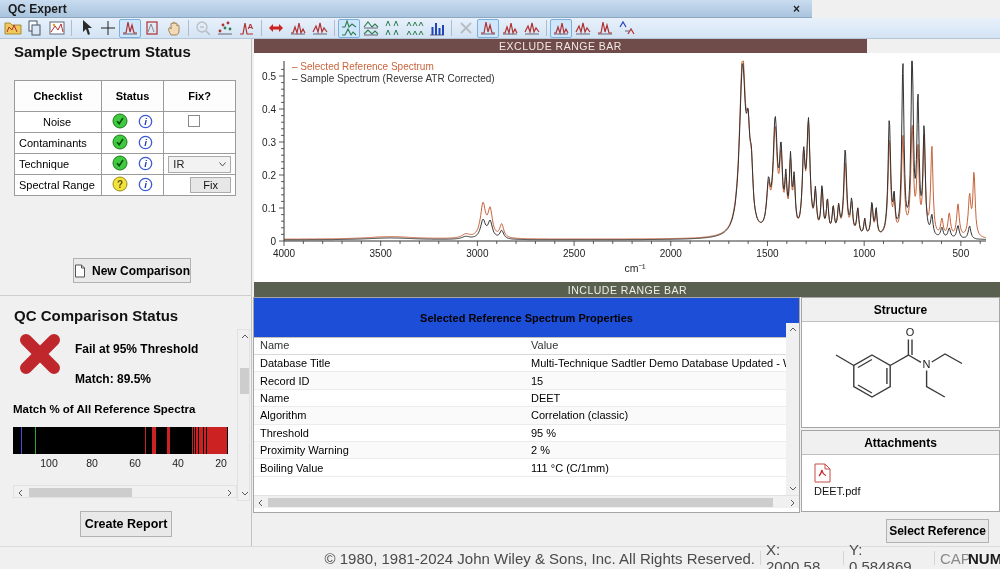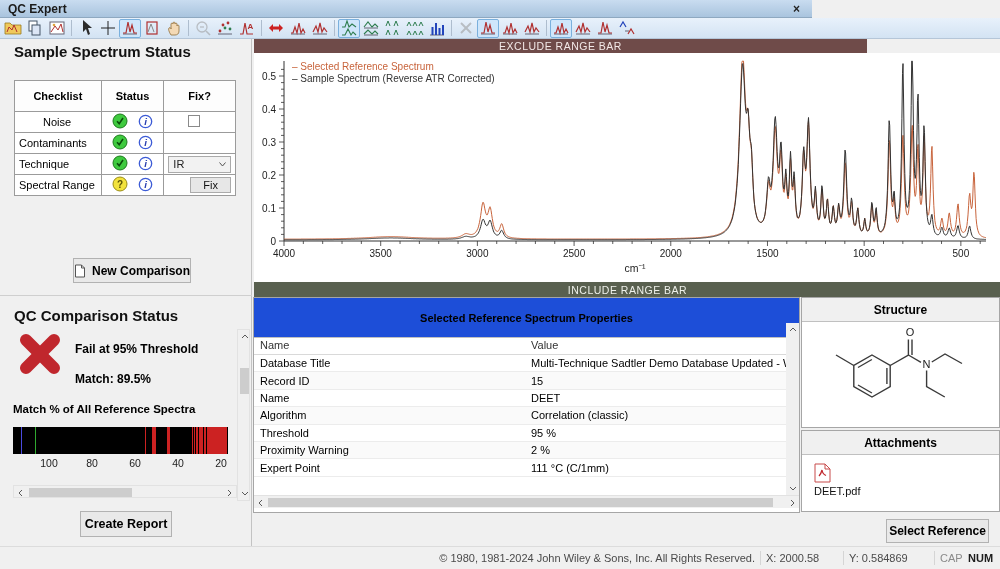--- a/index.html
+++ b/index.html
@@ -89,21 +89,21 @@
     display:flex; align-items:center; justify-content:center; font-size:12px; font-weight:bold; }
   #structure-panel { top:297px; height:131px; }
   #attachments-panel { top:430px; height:82px; }
   #attach-file { position:absolute; left:12px; top:32px; width:60px; text-align:left; font-size:11px; color:#111; }
   #select-reference-btn { position:absolute; left:886px; top:519px; width:103px; height:24px;
     background:#e9e9e9; border:1px solid #b2b2b2; font-size:12px; font-weight:bold;
     display:flex; align-items:center; justify-content:center; }
 
   
   .statusbar { position:absolute; left:0; top:546px; width:1000px; height:23px; background:#f0f0f0;
-    border-top:1px solid #dcdcdc; display:flex; align-items:center; font-size:11px; color:#4a4a4a; padding:0 2px; }
+    border-top:1px solid #dcdcdc; display:flex; align-items:center; font-size:15px; color:#4a4a4a; padding:0 2px; }
   .statusbar .spacer { flex:1; }
   .statusbar .sep { width:1px; height:14px; background:#d5d5d5; margin:0 5px; }
   #sb-x { width:72px; } #sb-y { width:80px; }
   #sb-cap { color:#8a8a8a; width:28px; } #sb-num { color:#1c1c1c; font-weight:bold; width:30px; }
 </style>
 </head>
 <body>
 
 <div class="titlebar">
   <span class="title">QC Expert</span>
@@ -592,21 +592,21 @@
       </div>
       <div class="prow">
         <div class="col-name">Threshold</div>
         <div class="col-value">95 %</div>
       </div>
       <div class="prow">
         <div class="col-name">Proximity Warning</div>
         <div class="col-value">2 %</div>
       </div>
       <div class="prow">
-        <div class="col-name">Expert Point</div>
+        <div class="col-name">Boiling Value</div>
         <div class="col-value">111 °C (C/1mm)</div>
       </div>
     </div>
 
   <div class="sb" style="right:0px; top:25px; width:13px; height:172px; border:none;">
     <div class="arrow" style="left:0;top:0;width:13px;height:13px;">
         <svg width="8" height="5">
           <polyline points="1,4 4,1 7,4" fill="none" stroke="#5a5a5a"></polyline>
         </svg>
       </div>

